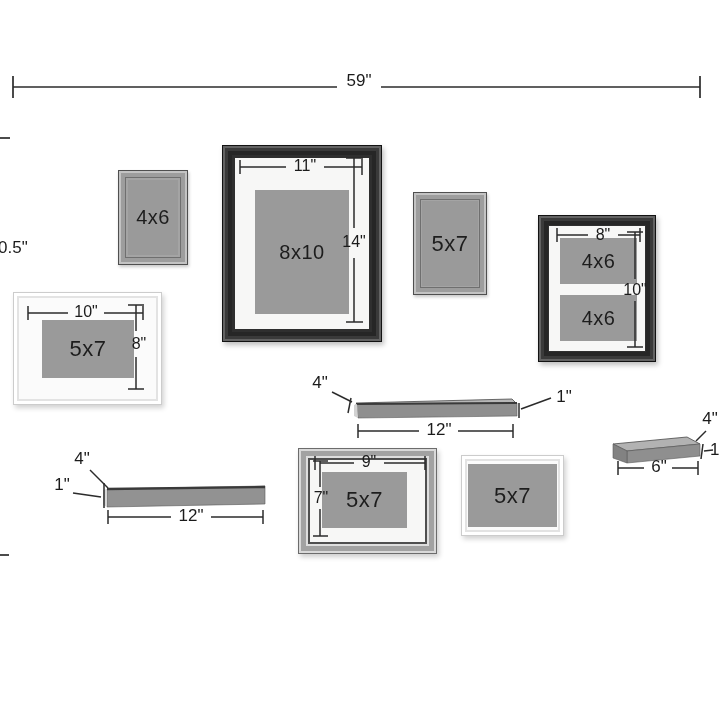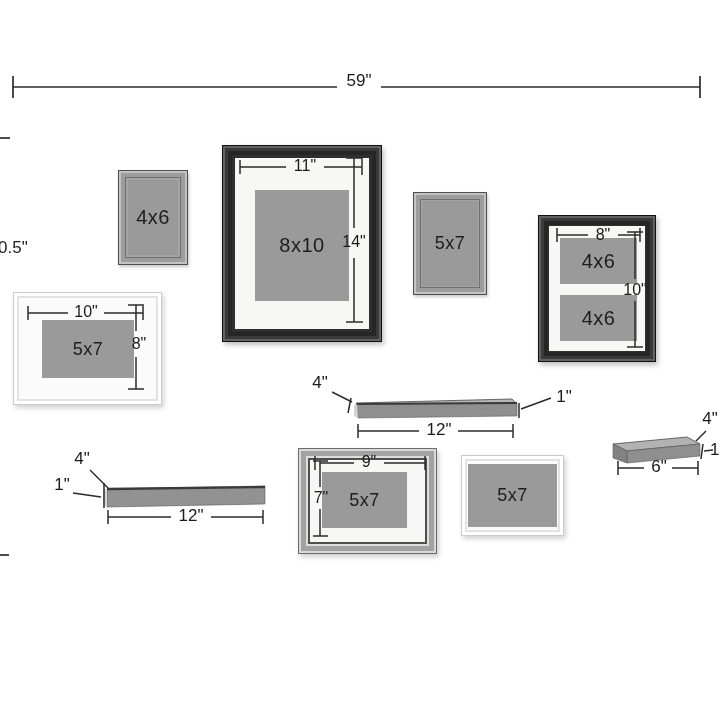--- a/index.html
+++ b/index.html
@@ -39,37 +39,37 @@
   }
   .photo span{letter-spacing:.5px;}
   .dim{
     position:absolute;color:#1b1b1b;text-align:center;
     font-size:16px;line-height:1.1;white-space:nowrap;
   }
   .dim-lg{font-size:17px;}
   .svglayer{position:absolute;left:0;top:0;z-index:5;pointer-events:none;}
   .labels{position:absolute;left:0;top:0;width:100%;height:100%;z-index:6;pointer-events:none;}
   .ph-lbl-sm{font-size:20px;}
-  .ph-lbl-md{font-size:18px;}
+  .ph-lbl-md{font-size:22px;}
   .ph-lbl-lg{font-size:20px;}
 </style>
 </head>
 <body>
 
 <div class="canvas">
 
   <div class="frame frame-gray" style="left:118px;top:170px;width:70px;height:95px;">
     <div class="photo" style="left:10px;top:10px;width:50px;height:75px;">
       <span class="ph-lbl-sm">4x6</span>
     </div>
   </div>
 
   <div class="frame frame-dark" style="left:222px;top:145px;width:160px;height:197px;">
     <div class="mat" style="left:13px;top:13px;width:134px;height:171px;"></div>
-    <div class="photo" style="left:33px;top:45px;width:94px;height:111px;">
+    <div class="photo" style="left:33px;top:45px;width:94px;height:124px;">
       <span class="ph-lbl-lg">8x10</span>
     </div>
   </div>
 
   <div class="frame frame-gray" style="left:413px;top:192px;width:74px;height:103px;">
     <div class="photo" style="left:9px;top:9px;width:56px;height:85px;">
       <span class="ph-lbl-md">5x7</span>
     </div>
   </div>
 

